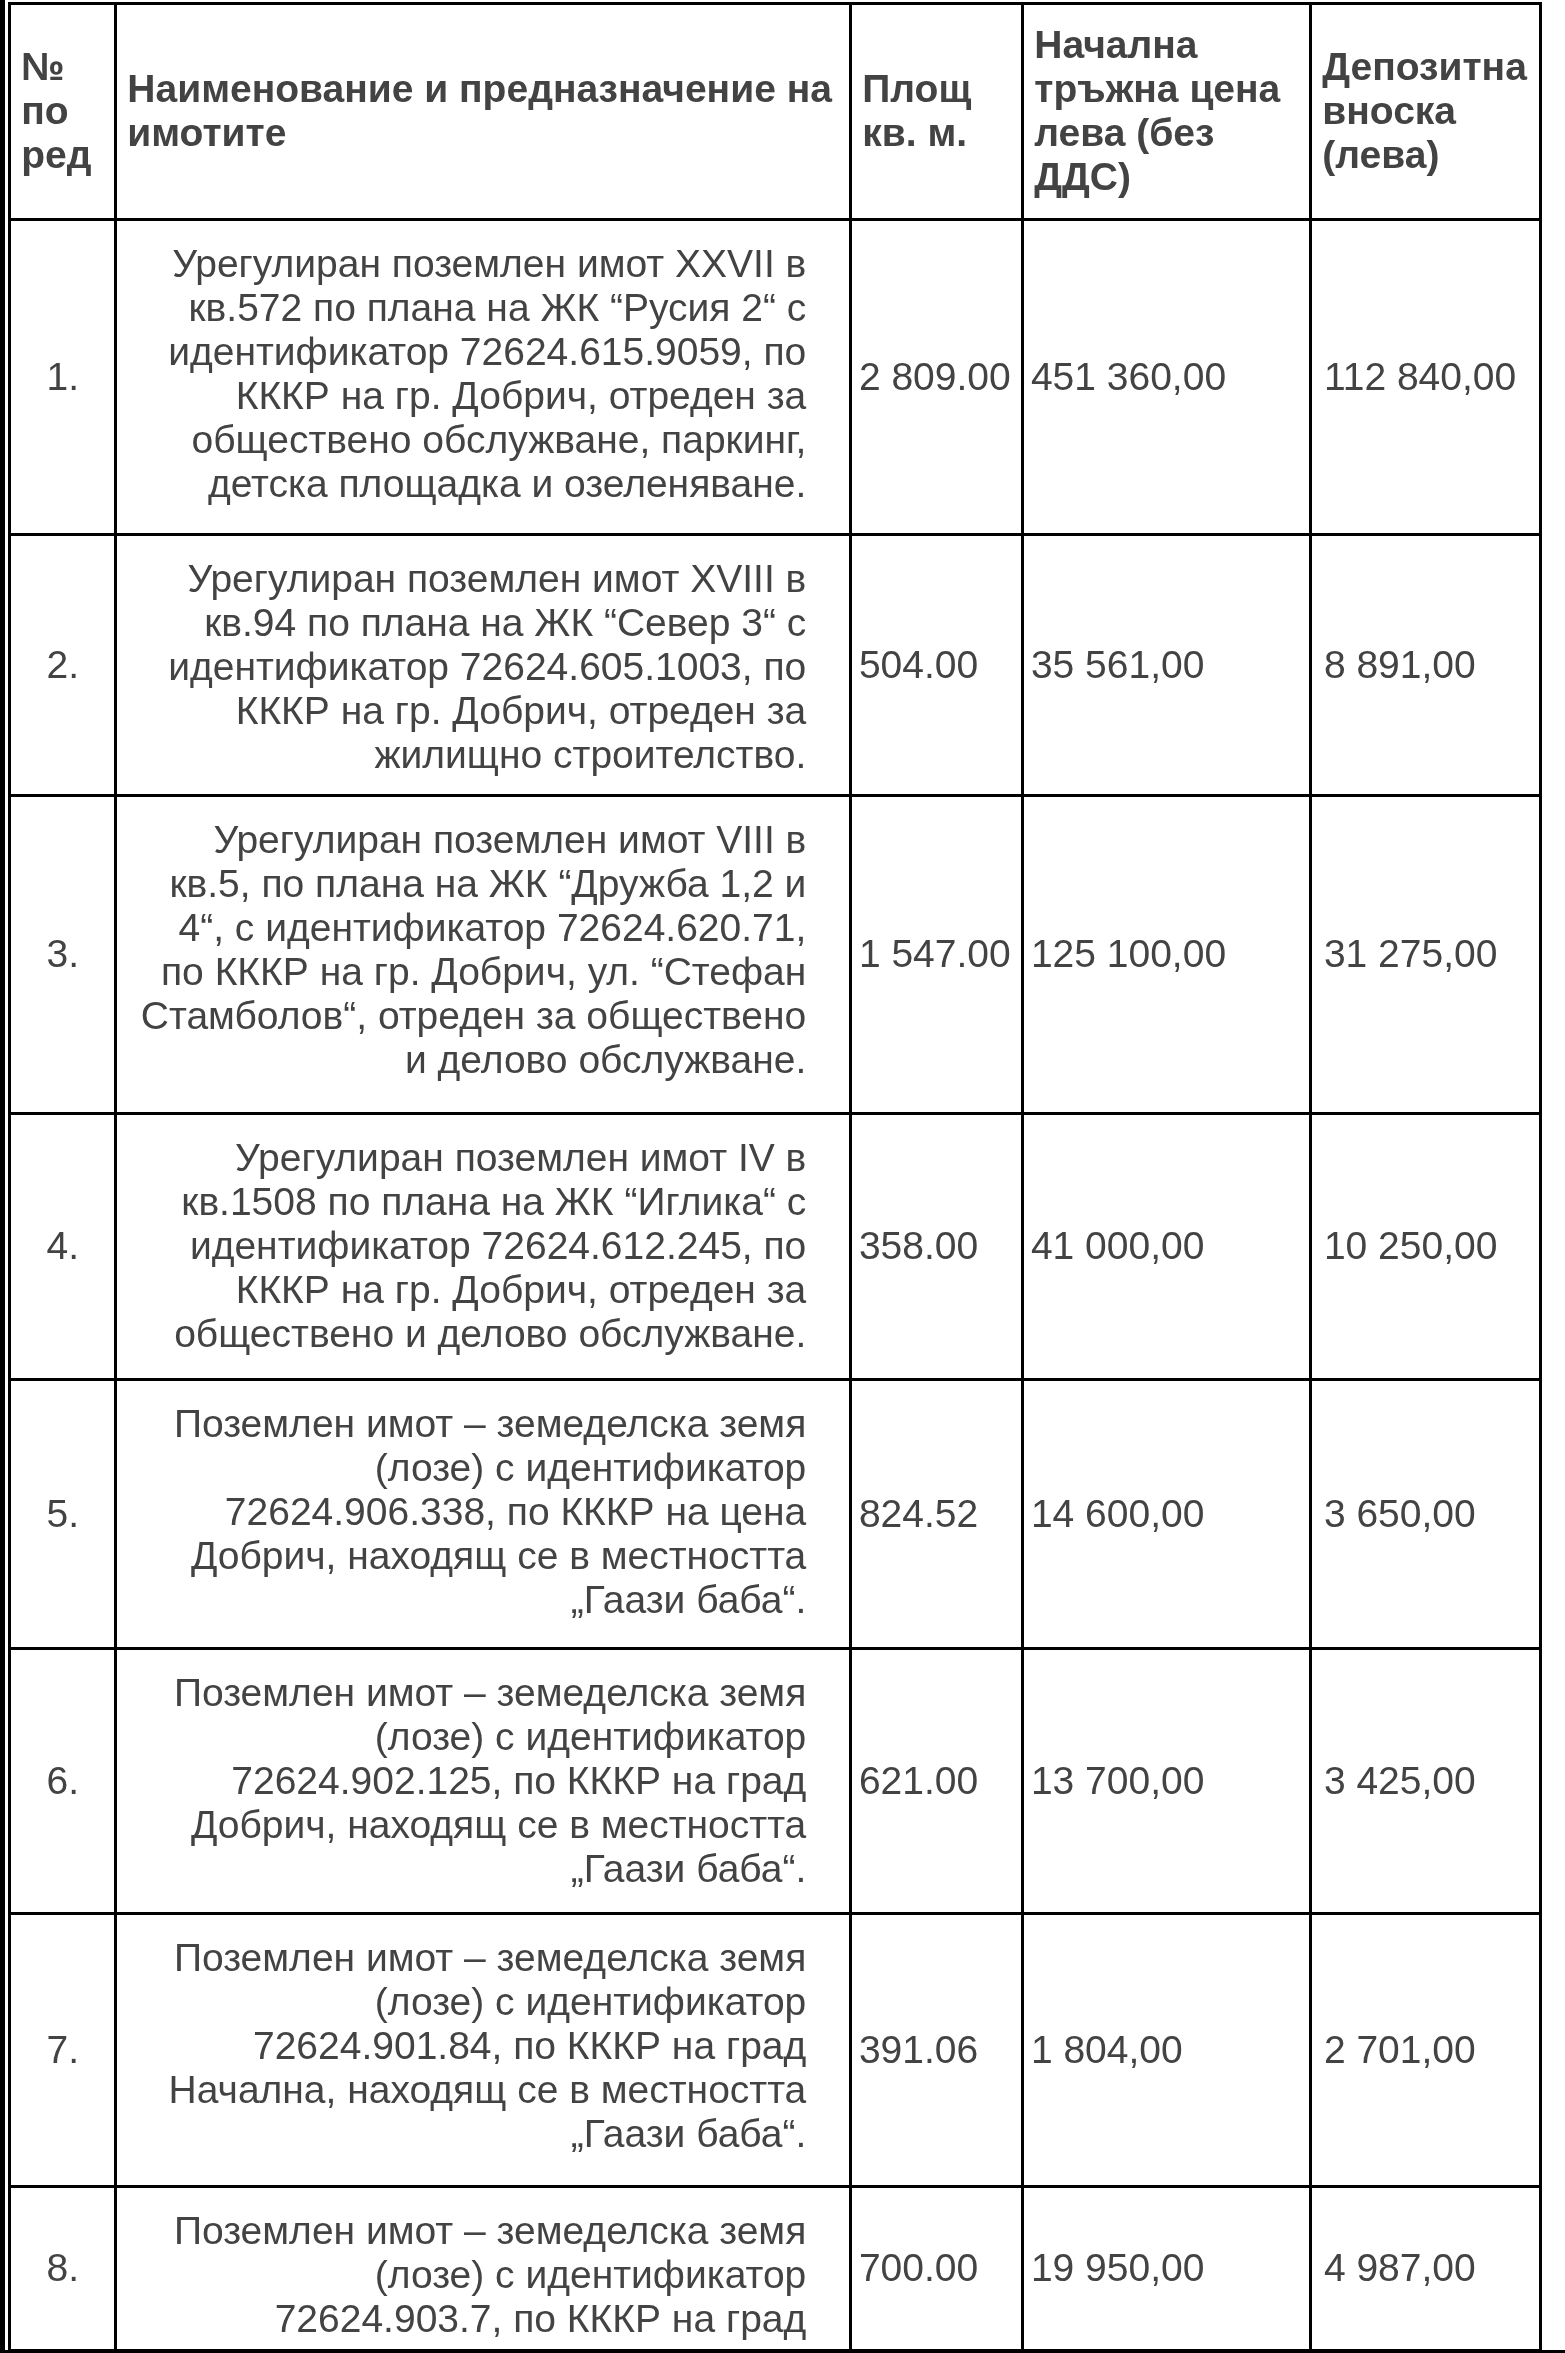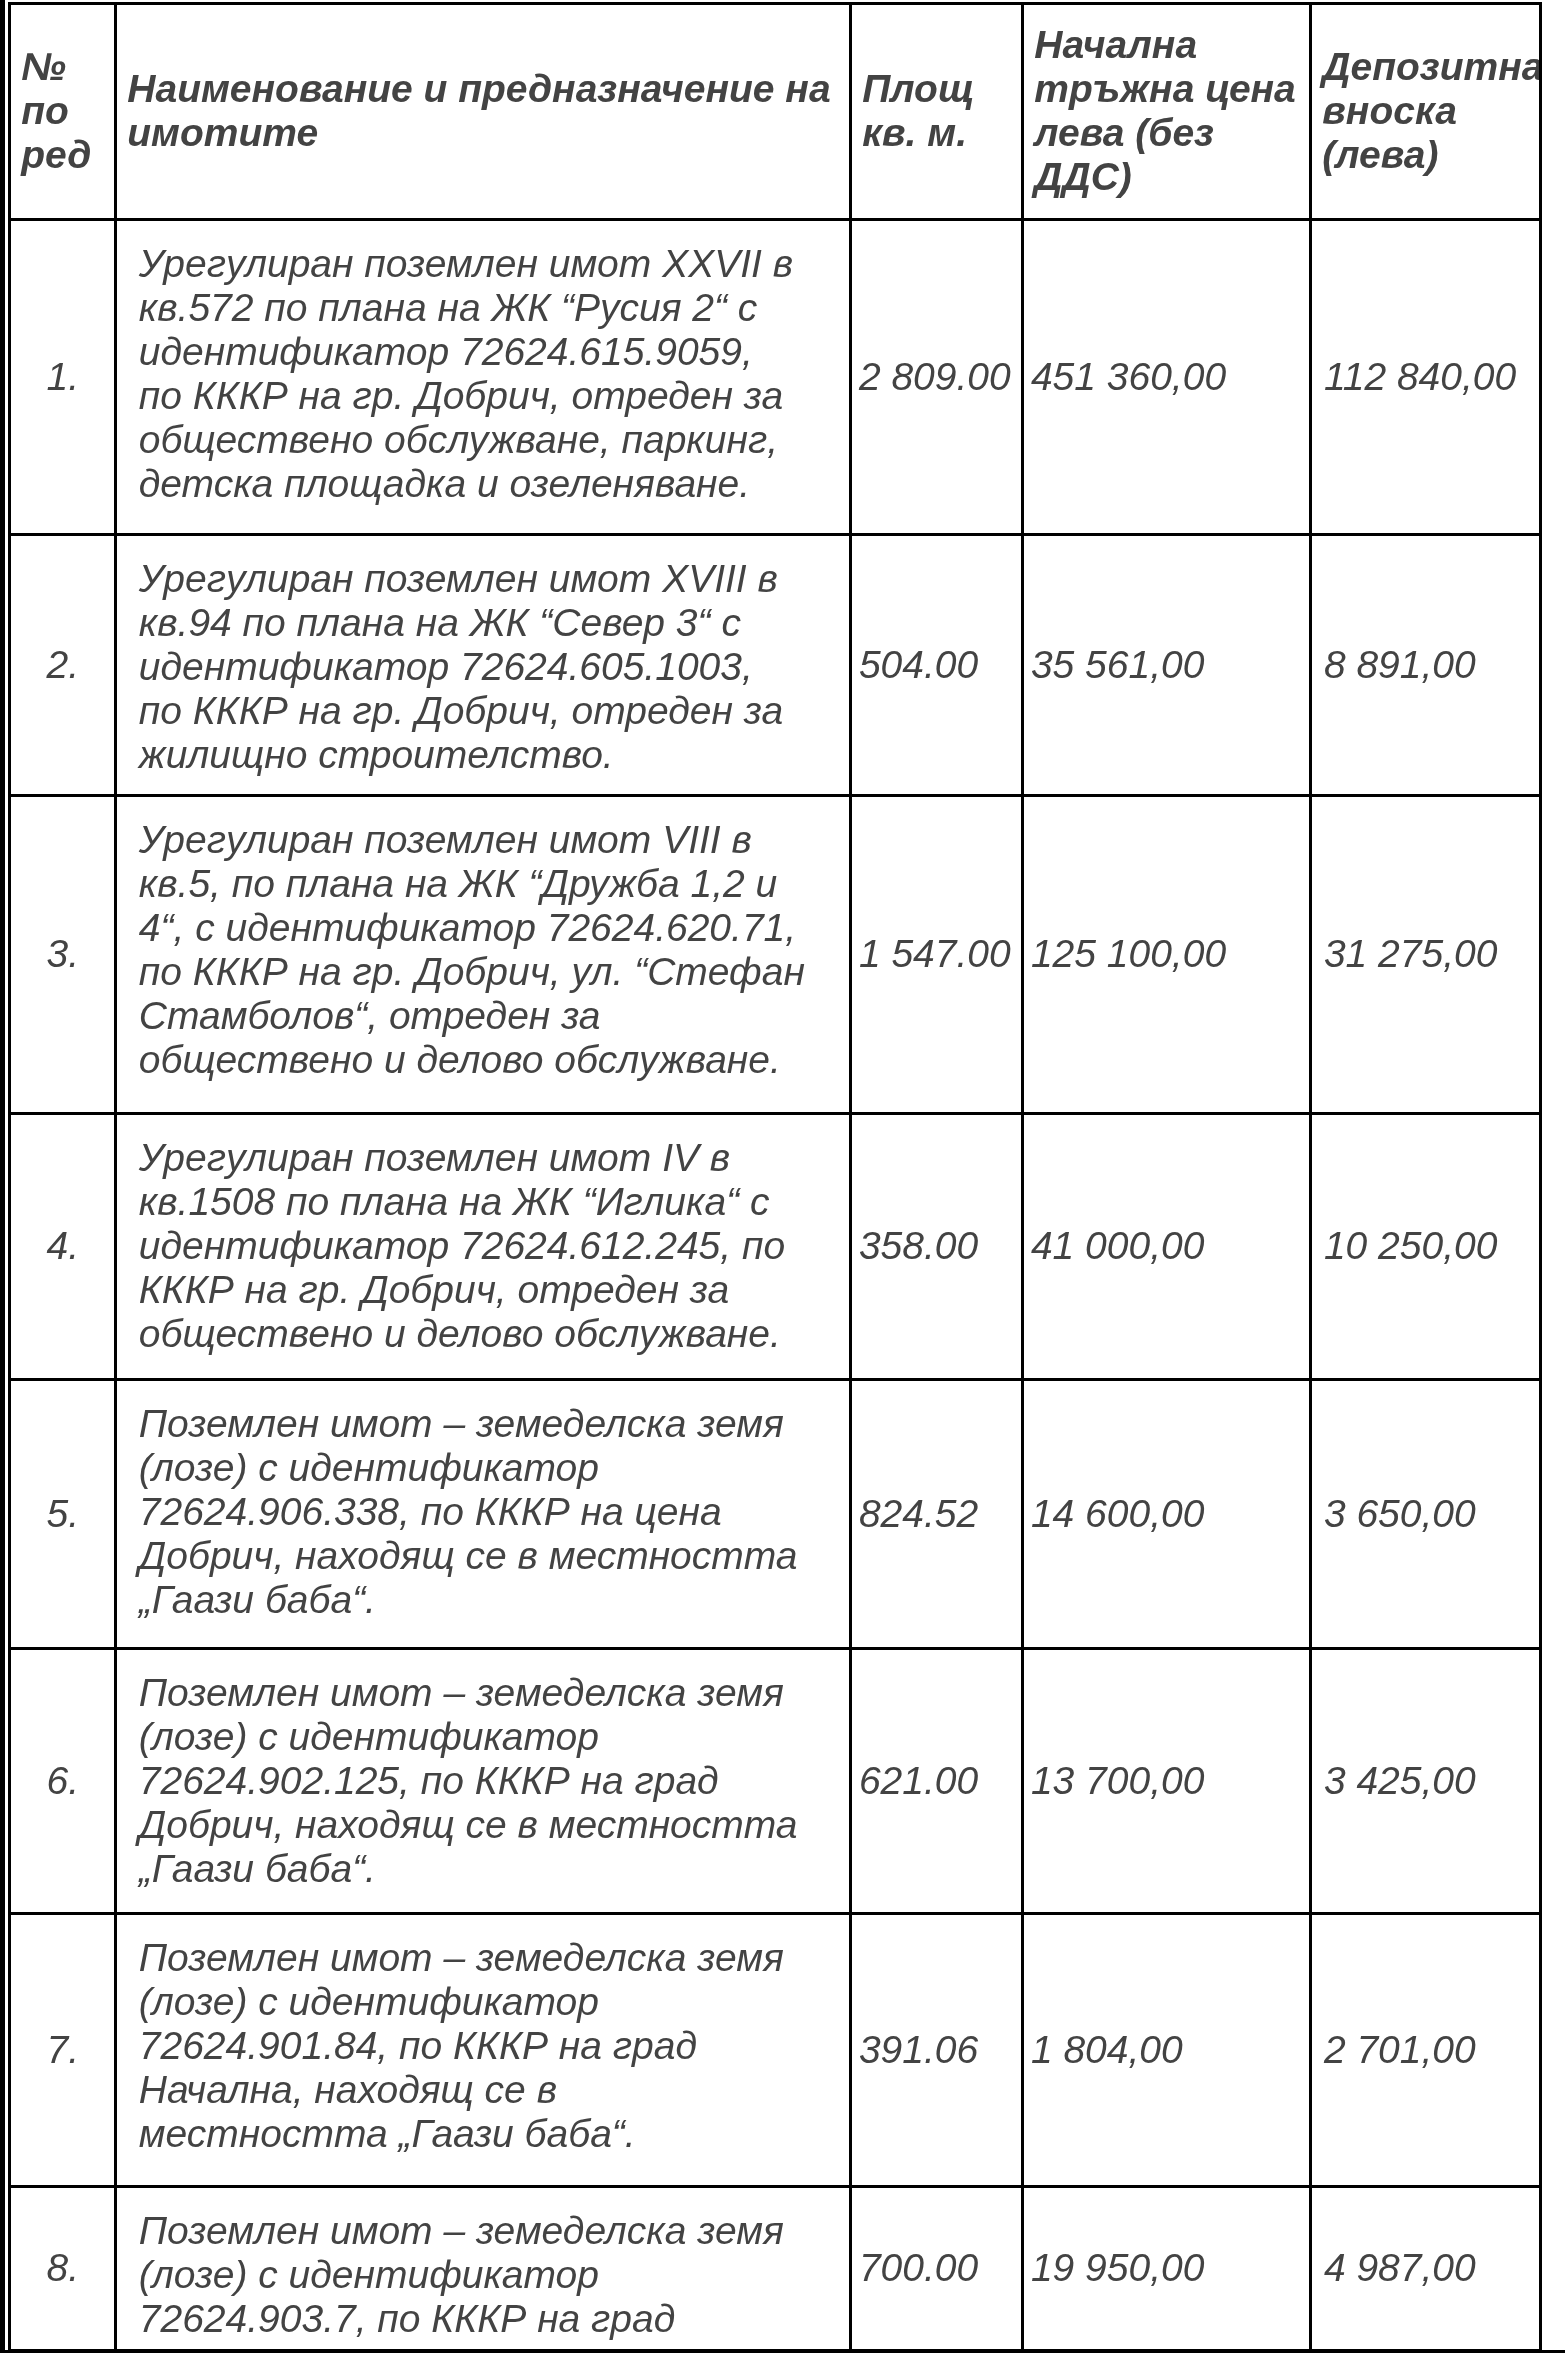--- a/index.html
+++ b/index.html
@@ -27,21 +27,20 @@
     width: 1565px; height: 4.1px;
     background: #000;
   }
   table.main {
     position: absolute;
     left: 8.3px;
     top: 1.7px;
     width: 1532px;
     border-collapse: collapse;
     table-layout: fixed;
-    font-style: italic;
   }
   table.main th, table.main td {
     border: 3.3px solid #000;
     font-size: 39px;
     line-height: 44px;
     overflow: hidden;
   }
   
   table.main th {
     font-weight: bold;
@@ -52,21 +51,21 @@
   th.hc2 { padding: 8.3px 16.6px 8.3px 20px; }
   th.hc3 { padding: 8.3px 11.6px 8.3px 18px; }
   th.hc4 { text-align: justify; padding: 8.3px 11.6px; }
   th.hc5 { padding: 8.3px 11.6px; margin-top: 24px; }
   
   td.c1 {
     text-align: center;
     vertical-align: middle;
   }
   td.c2 {
-    text-align: left;
+    text-align: right;
     vertical-align: top;
     padding: 21.5px 43px 6.6px 21.5px;
     margin-top: 34px;
   }
   td.c3, td.c4, td.c5 {
     vertical-align: middle;
     padding: 3.3px 6.6px;
   }
   td.c5 { padding: 3.3px 11.6px; }
   

